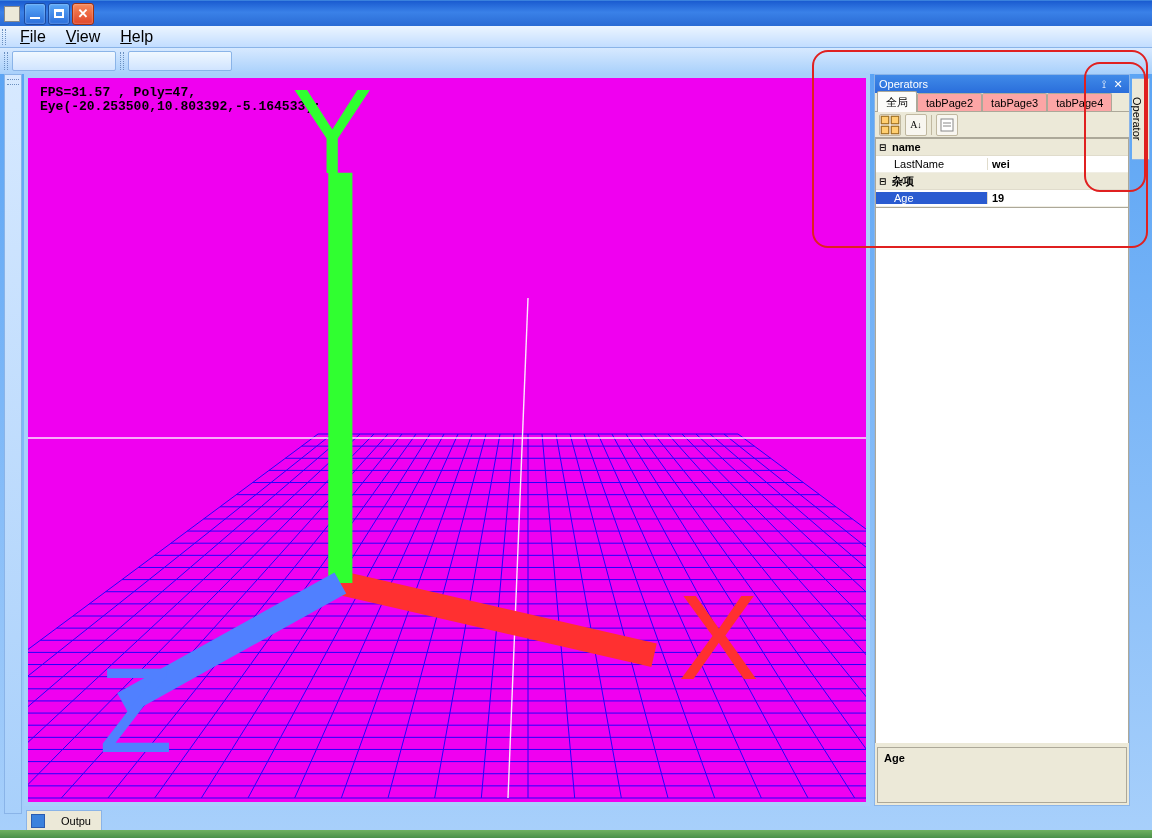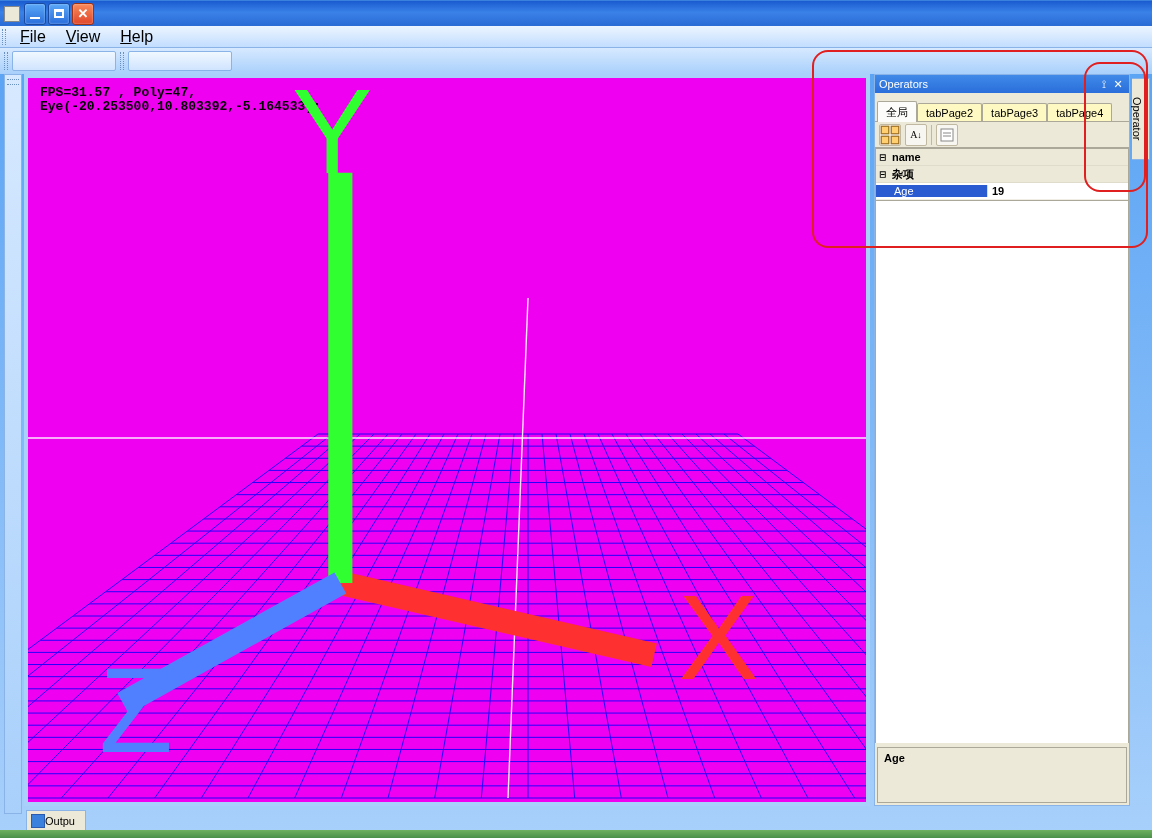--- a/index.html
+++ b/index.html
@@ -150,32 +150,32 @@
     color:#fff; font-size:11px;
     display:flex; align-items:center;
     padding:0 4px;
   }
   .op-title .txt { flex:1; }
   .op-title .pin, .op-title .x {
     width:14px; height:14px; display:flex; align-items:center; justify-content:center;
     color:#fff; font-size:11px;
   }
   .op-tabs {
-    height:29px; background:#ece9d8;
+    height:19px; background:#ece9d8;
     display:flex; align-items:flex-end; padding:2px 2px 0 2px;
     font-size:11px;
     border-bottom:1px solid #aca899;
   }
   .op-tab {
     padding:3px 8px 2px 8px;
     border:1px solid #aca899;
     border-bottom:none;
     margin-right:0px;
     border-top-left-radius:2px; border-top-right-radius:2px;
-    background:#fef9c3;
+    background:#fca5a5;
     position:relative;
   }
   .op-tab.active {
     background:#fcfcfa;
     z-index:2;
     margin-bottom:-1px;
   }
   .op-toolbar {
     height:26px; background:#ece9d8;
     border-bottom:1px solid #aca899;
@@ -250,21 +250,21 @@
     pointer-events:none;
   }
 
   
   .output-tab {
     position:absolute; left:22px; top:736px;
     height:20px; padding:2px 10px 2px 4px;
     background:#ece9d8;
     border:1px solid #8ab4e8;
     border-bottom:none;
-    display:flex; align-items:center; gap:0;
+    display:flex; align-items:center; gap:16px;
     font-size:11px;
     justify-content:space-between;
   }
   .output-tab .ic {
     width:14px; height:14px; background:#3a81dd; border:1px solid #2a5bb0;
   }
 
   
   .taskbar {
     position:absolute; left:0; top:830px; width:1152px; height:8px;
@@ -426,20 +426,24 @@
               <line x1="4" y1="6" x2="12" y2="6" stroke="#888"></line>
               <line x1="4" y1="9" x2="12" y2="9" stroke="#888"></line>
             </svg>
         </div>
       </div>
       <div class="propgrid" id="propgrid">
           <div class="pg-row pg-cat">
             <span class="pg-toggle">⊟</span>
             <span style="padding-left:2px;">name</span>
           </div>
+          <div class="pg-row item">
+            <div class="pg-name indent">LastName</div>
+            <div class="pg-val">wei</div>
+          </div>
           <div class="pg-row pg-cat">
             <span class="pg-toggle">⊟</span>
             <span style="padding-left:2px;">杂项</span>
           </div>
           <div class="pg-row item selected">
             <div class="pg-name indent">Age</div>
             <div class="pg-val">19</div>
           </div>
         </div>
       <div class="propgrid-fill"></div>

